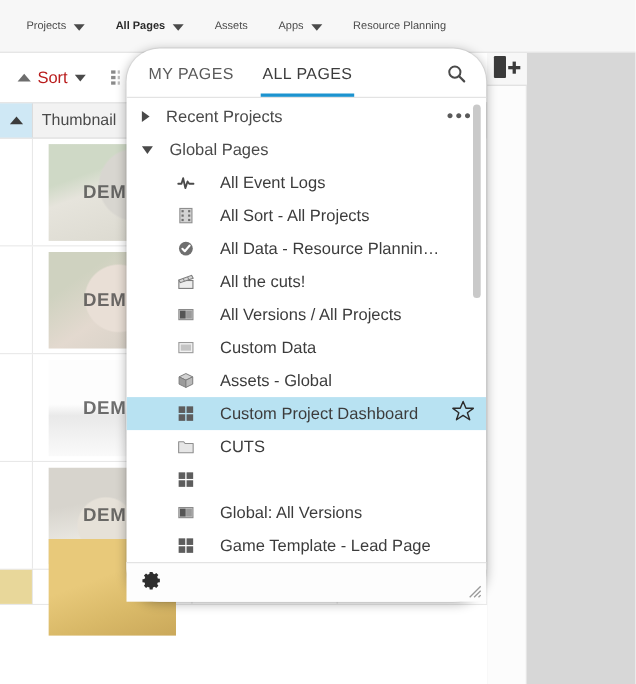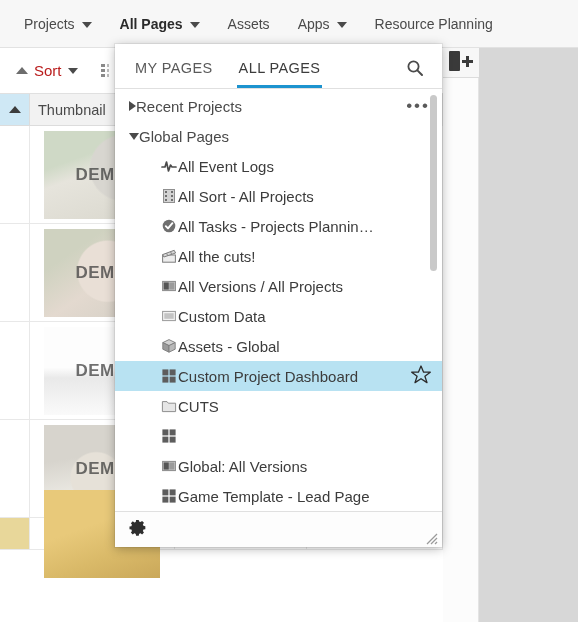--- a/index.html
+++ b/index.html
@@ -18,21 +18,21 @@
   .topnav {
     position: absolute; left: 0; top: 0; width: 578px; height: 48px;
     background: #f7f7f7;
     border-bottom: 1px solid #e2e2e2;
     display: flex; align-items: center;
     padding-left: 22px;
     z-index: 5;
   }
   .navitem {
     display: flex; align-items: center; gap: 7px;
-    font-size: 14px; color: #4a4a4a;
+    font-size: 10px; color: #4a4a4a;
     padding: 4px 10px 4px 2px;
     margin-right: 16px;
     white-space: nowrap;
     cursor: pointer;
   }
   .navitem.active { color: #2b2b2b; font-weight: bold; }
   .caret-down {
     width: 0; height: 0;
     border-left: 5px solid transparent;
     border-right: 5px solid transparent;
@@ -119,53 +119,53 @@
 
   .rightpane { position: absolute; left: 443px; top: 48px; width: 135px; height: 574px; background: #d7d7d7; }
   .rightpane .white-strip { position:absolute; left:0; top:0; width:36px; height:574px; background:#fcfcfc; border-right:1px solid #e4e4e4;}
 
   
   .panel {
     position: absolute; left: 115px; top: 44px; width: 327px; height: 503px;
     background: #ffffff;
     box-shadow: 0 2px 10px rgba(0,0,0,.28), 0 0 0 1px rgba(0,0,0,.06);
     z-index: 20;
-    display: flex; flex-direction: column;
+    display: flex; flex-direction: column; border-radius: 30px;
   }
   .panel-tabs {
     height: 45px; display: flex; align-items: flex-end; padding: 0 18px;
     border-bottom: 1px solid #e0e0e0; position: relative;
   }
   .ptab {
     font-size: 14.5px; color: #5a5a5a; letter-spacing: .4px;
     padding: 0 2px 9px 2px; margin-right: 22px; cursor: pointer;
     border-bottom: 3px solid transparent;
   }
   .ptab.active { color: #3c3c3c; border-bottom-color: #1c93cf; }
   .search-icon { margin-left: auto; margin-bottom: 7px; cursor: pointer; }
 
   .panel-list { flex: 1; position: relative; overflow: hidden; }
   .plist { position: absolute; left: 0; top: 0; right: 0; padding-top: 2px; }
 
   .group-row {
     display: flex; align-items: center; height: 30px;
     padding: 0 12px 0 14px; font-size: 15px; color: #4a4a4a; cursor: pointer;
   }
-  .group-row .gname { margin-left: 0; }
+  .group-row .gname { margin-left: 15px; }
   .chev-right { width:0;height:0;border-top:5px solid transparent;border-bottom:5px solid transparent;border-left:7px solid #4a4a4a; }
   .chev-down  { width:0;height:0;border-left:5px solid transparent;border-right:5px solid transparent;border-top:7px solid #4a4a4a; }
   .dots { margin-left: auto; letter-spacing: 2px; color: #5a5a5a; font-size: 17px; line-height: 8px; cursor: pointer; }
 
   .item-row {
     display: flex; align-items: center; height: 30px;
     padding-left: 46px; padding-right: 10px;
     font-size: 15px; color: #3c3c3c; cursor: pointer;
   }
   .item-row.selected { background: #b8e2f2; }
-  .item-row .ilabel { margin-left: 1px; white-space: nowrap; overflow: hidden; text-overflow: ellipsis; }
+  .item-row .ilabel { margin-left: 23px; white-space: nowrap; overflow: hidden; text-overflow: ellipsis; }
   .item-row .star { margin-left: auto; }
 
   .icon16 { width: 16px; height: 16px; flex: 0 0 16px; display:block; }
 
   .pscroll {
     position: absolute; right: 5px; top: 6px; width: 7px; height: 176px;
     background: #c9c9c9; border-radius: 4px; cursor: pointer;
   }
 
   .panel-footer {
@@ -358,21 +358,21 @@
           <span class="ilabel">All Sort - All Projects</span>
         </div>
 
         <div class="item-row">
           <span>
             <svg class="icon16" viewBox="0 0 16 16">
               <circle cx="8" cy="8" r="6.3" fill="#6f6f6f"></circle>
               <polyline points="4.8,8.2 7,10.4 11.4,5.2" fill="none" stroke="#ffffff" stroke-width="1.9" stroke-linecap="round" stroke-linejoin="round"></polyline>
             </svg>
           </span>
-          <span class="ilabel">All Tasks - Projects Plannin…</span>
+          <span class="ilabel">All Data - Resource Plannin…</span>
         </div>
 
         <div class="item-row">
           <span>
             <svg class="icon16" viewBox="0 0 16 16">
               <rect x="1.6" y="7" width="12.8" height="7.2" fill="#ededed" stroke="#7d7d7d" stroke-width="1"></rect>
               <polygon points="1.6,6.6 13.2,2.3 14.6,5 2.9,9" fill="#d8d8d8" stroke="#7d7d7d" stroke-width="1"></polygon>
               <line x1="5.6" y1="5.2" x2="6.6" y2="7.6" stroke="#7d7d7d" stroke-width="0.9"></line>
               <line x1="9.6" y1="3.8" x2="10.6" y2="6.2" stroke="#7d7d7d" stroke-width="0.9"></line>
             </svg>

